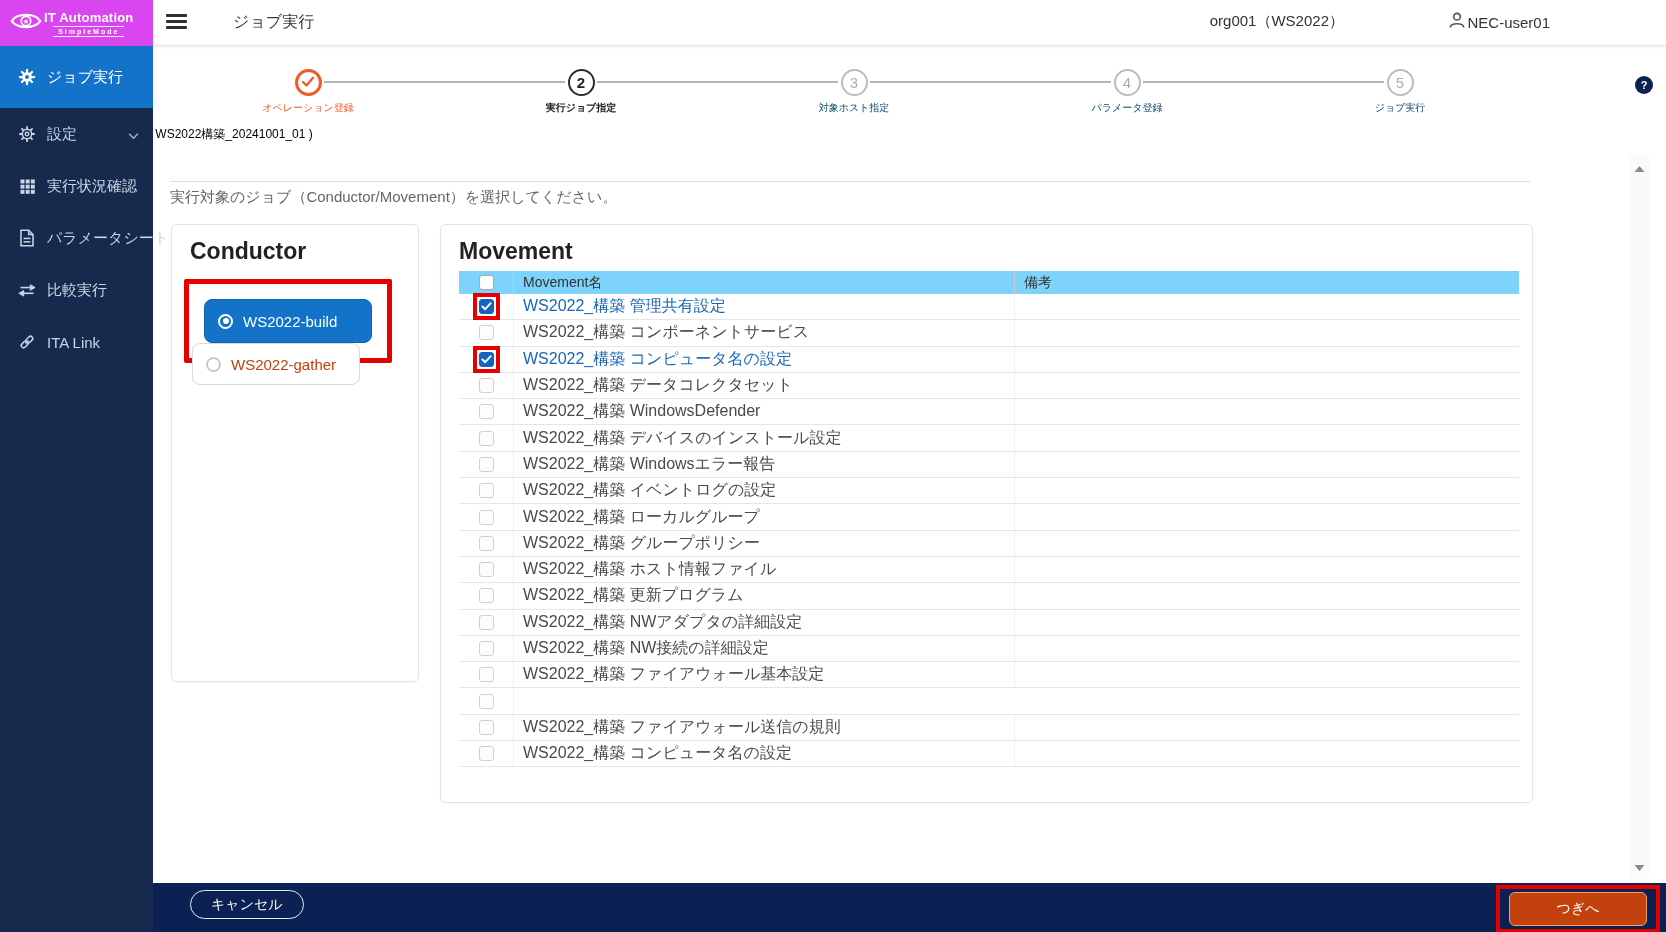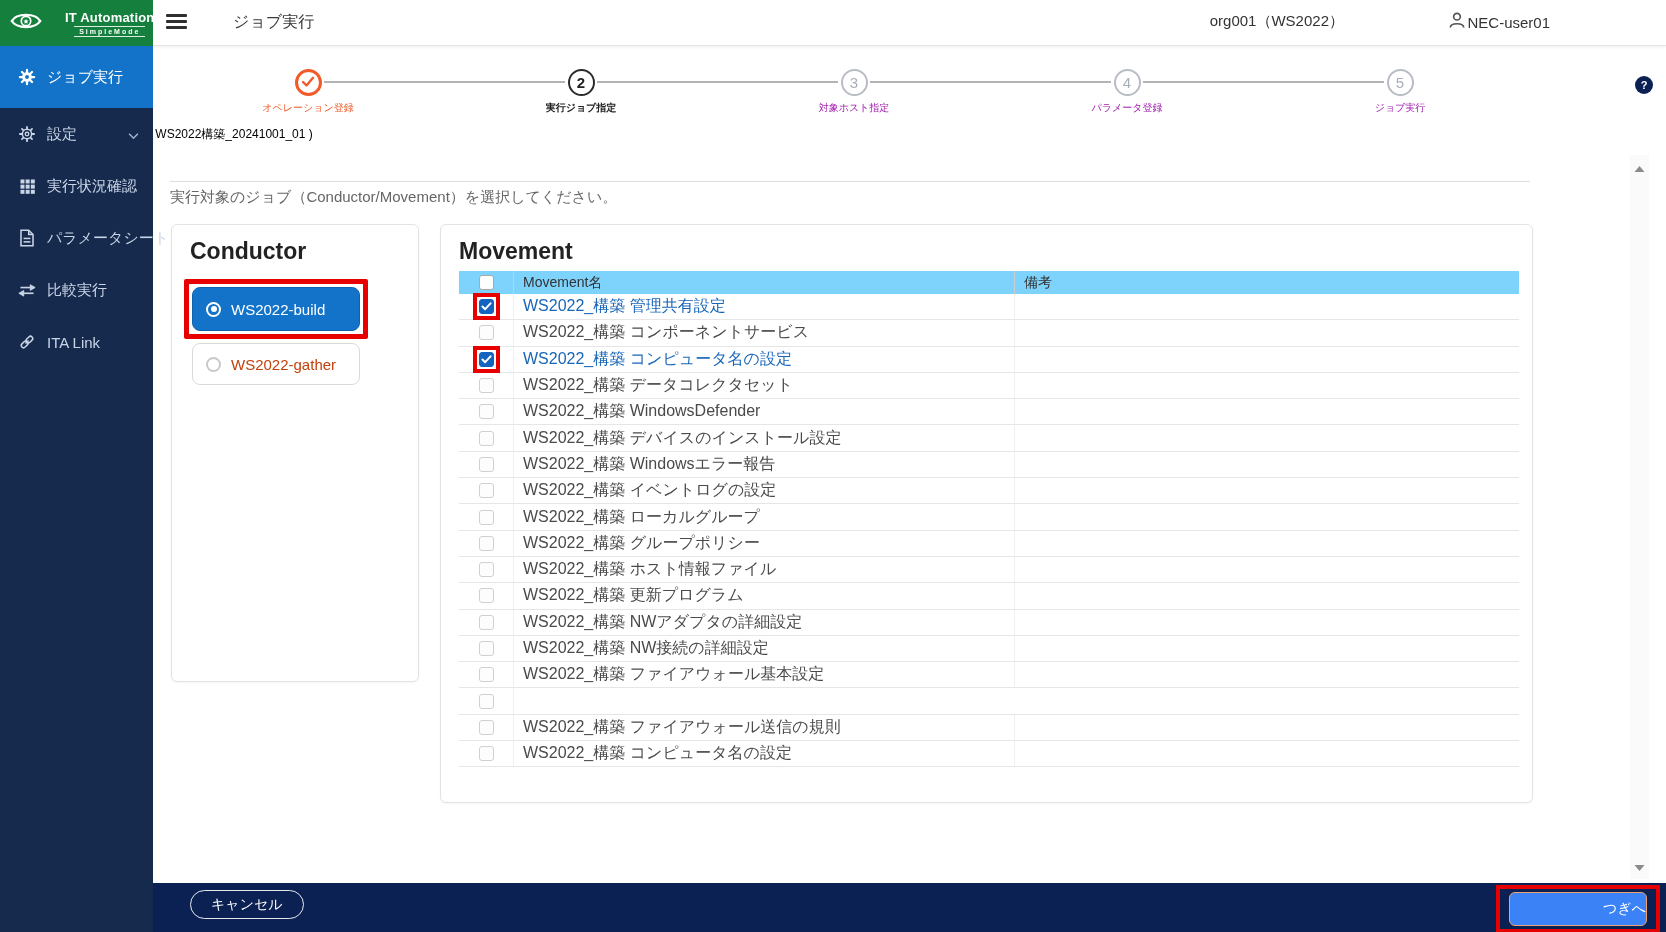--- a/index.html
+++ b/index.html
@@ -3,21 +3,21 @@
 <meta charset="utf-8">
 <title>IT Automation SimpleMode</title>
 <style>
   * { margin:0; padding:0; box-sizing:border-box; }
   html,body { background:#e9e9e9; }
   body { font-family:"Liberation Sans","DejaVu Sans",sans-serif; }
   .app { position:relative; width:1666px; height:932px; background:#fff; overflow:hidden; }
 
   
   .sidebar { position:absolute; left:0; top:0; width:153px; height:932px; background:#152a4d; z-index:5; }
-  .logo { position:absolute; left:0; top:0; width:153px; height:46px; background:#15803d; display:flex; align-items:center; padding-left:9px; gap:22px; cursor:pointer; }
+  .logo { position:absolute; left:0; top:0; width:153px; height:46px; background:#d946ef; display:flex; align-items:center; padding-left:9px; gap:1px; cursor:pointer; }
   .logo-text { display:flex; flex-direction:column; align-items:center; }
   .logo-title { color:#fff; font-size:13px; font-weight:bold; letter-spacing:.2px; white-space:nowrap; }
   .logo-badge { color:#fff; font-size:7px; font-weight:bold; letter-spacing:2px; border-top:1px solid rgba(255,255,255,.85); border-bottom:1px solid rgba(255,255,255,.85); padding:1px 5px; margin-top:1px; white-space:nowrap; }
   .nav { position:absolute; left:0; top:46px; width:153px; }
   .nav-item { height:52px; display:flex; align-items:center; padding-left:18px; gap:11px; color:#c9d4e6; font-size:15px; cursor:pointer; position:relative; white-space:nowrap; }
   .nav-item.active { height:62px; background:#1273c9; color:#fff; }
   .nav-item .nicon { width:18px; height:18px; flex:0 0 18px; display:flex; align-items:center; justify-content:center; }
   .nav-item .chev { position:absolute; right:14px; top:50%; transform:translateY(-50%); }
 
   
@@ -33,37 +33,37 @@
   .content-bg { position:absolute; left:153px; top:46px; width:1513px; height:837px; background:#fff; }
 
   
   .step-circle { position:absolute; width:27px; height:27px; border-radius:50%; background:#fff; display:flex; align-items:center; justify-content:center; font-size:15px; z-index:2; }
   .step-circle.done    { border:3px solid #f15a29; color:#f15a29; }
   .step-circle.current { border:2.5px solid #2b2b2b; color:#222; font-weight:bold; }
   .step-circle.pending { border:2px solid #b8bcc4; color:#a9adb5; }
   .step-label { position:absolute; width:280px; text-align:center; font-size:10px; }
   .step-label.done    { color:#f15a29; }
   .step-label.current { color:#222; font-weight:bold; }
-  .step-label.pending { color:#a21caf; }
+  .step-label.pending { color:#0c4a6e; }
   .step-sub { position:absolute; width:320px; text-align:left; font-size:12px; color:#000000; }
   .step-line { position:absolute; height:2px; background:#b4b4b4; z-index:1; }
 
   .help-circle { position:absolute; left:1635px; top:76px; width:18px; height:18px; border-radius:50%; background:#0b2053; color:#fff; font-size:11px; font-weight:bold; display:flex; align-items:center; justify-content:center; cursor:pointer; z-index:3; }
 
   .divider { position:absolute; left:170px; top:181px; width:1360px; height:1px; background:#ddd; }
   .instruction { position:absolute; left:170px; top:188px; font-size:15px; color:#666; }
 
   
   .panel { position:absolute; background:#fff; border:1px solid #e3e3e3; border-radius:6px; box-shadow:0 1px 2px rgba(0,0,0,.04); }
   .panel-conductor { left:171px; top:224px; width:248px; height:458px; }
   .panel-movement  { left:440px; top:224px; width:1093px; height:579px; }
   .panel-title { position:absolute; left:18px; top:13px; font-size:23px; font-weight:bold; color:#222; }
 
   
-  .red-wrap-conductor { position:absolute; left:12px; top:54px; border:5px solid #e60000; padding:3px; border-radius:2px; }
+  .red-wrap-conductor { position:absolute; left:12px; top:54px; border:5px solid #e60000; padding:15px; border-radius:2px; }
   .cond-option { width:168px; height:44px; border-radius:8px; display:flex; align-items:center; gap:10px; padding-left:13px; font-size:15px; cursor:pointer; }
   .cond-option.selected { background:#1273c9; color:#fff; border:1px solid #0f63ae; }
   .cond-option.plain { position:absolute; left:20px; top:118px; height:42px; background:#fff; border:1px solid #d9d9d9; color:#c2410c; }
   .radio { width:15px; height:15px; border-radius:50%; flex:0 0 15px; position:relative; }
   .radio.sel { border:2px solid #fff; }
   .radio.sel::after { content:""; position:absolute; left:2.5px; top:2.5px; width:6px; height:6px; border-radius:50%; background:#fff; }
   .radio.unsel { border:2px solid #c9c9c9; background:#fff; }
 
   
   .mtable { position:absolute; left:18px; top:46px; width:1060px; }
@@ -88,21 +88,21 @@
   
   .vscroll { position:absolute; left:1630px; top:155px; width:19px; height:724px; background:#fafafa; z-index:3; }
   .varrow { position:absolute; left:0; width:19px; height:15px; display:flex; align-items:center; justify-content:center; cursor:pointer; }
   .varrow svg { display:block; }
   .varrow.up { top:6px; } .varrow.down { bottom:4px; }
 
   
   .bottombar { position:absolute; left:153px; top:883px; width:1513px; height:49px; background:#0b2053; z-index:6; }
   .btn-cancel { position:absolute; left:37px; top:7px; height:29px; padding:0 20px; background:transparent; border:1px solid rgba(255,255,255,.9); border-radius:15px; color:#fff; font-size:14px; font-family:inherit; cursor:pointer; }
   .red-wrap-next { position:absolute; right:6px; top:2px; border:4px solid #e60000; padding:3px 9px; }
-  .btn-next { width:138px; height:34px; background:#3b82f6; border:1px solid #f0a173; border-radius:6px; color:#fff; font-size:14px; font-family:inherit; cursor:pointer;text-align:right; }
+  .btn-next { width:138px; height:34px; background:#c2410c; border:1px solid #f0a173; border-radius:6px; color:#fff; font-size:14px; font-family:inherit; cursor:pointer; }
 </style>
 </head>
 <body>
 
 <div class="app">
 
   <aside class="sidebar">
     <div class="logo">
       <span>
         <svg width="34" height="26" viewBox="0 0 36 26">

